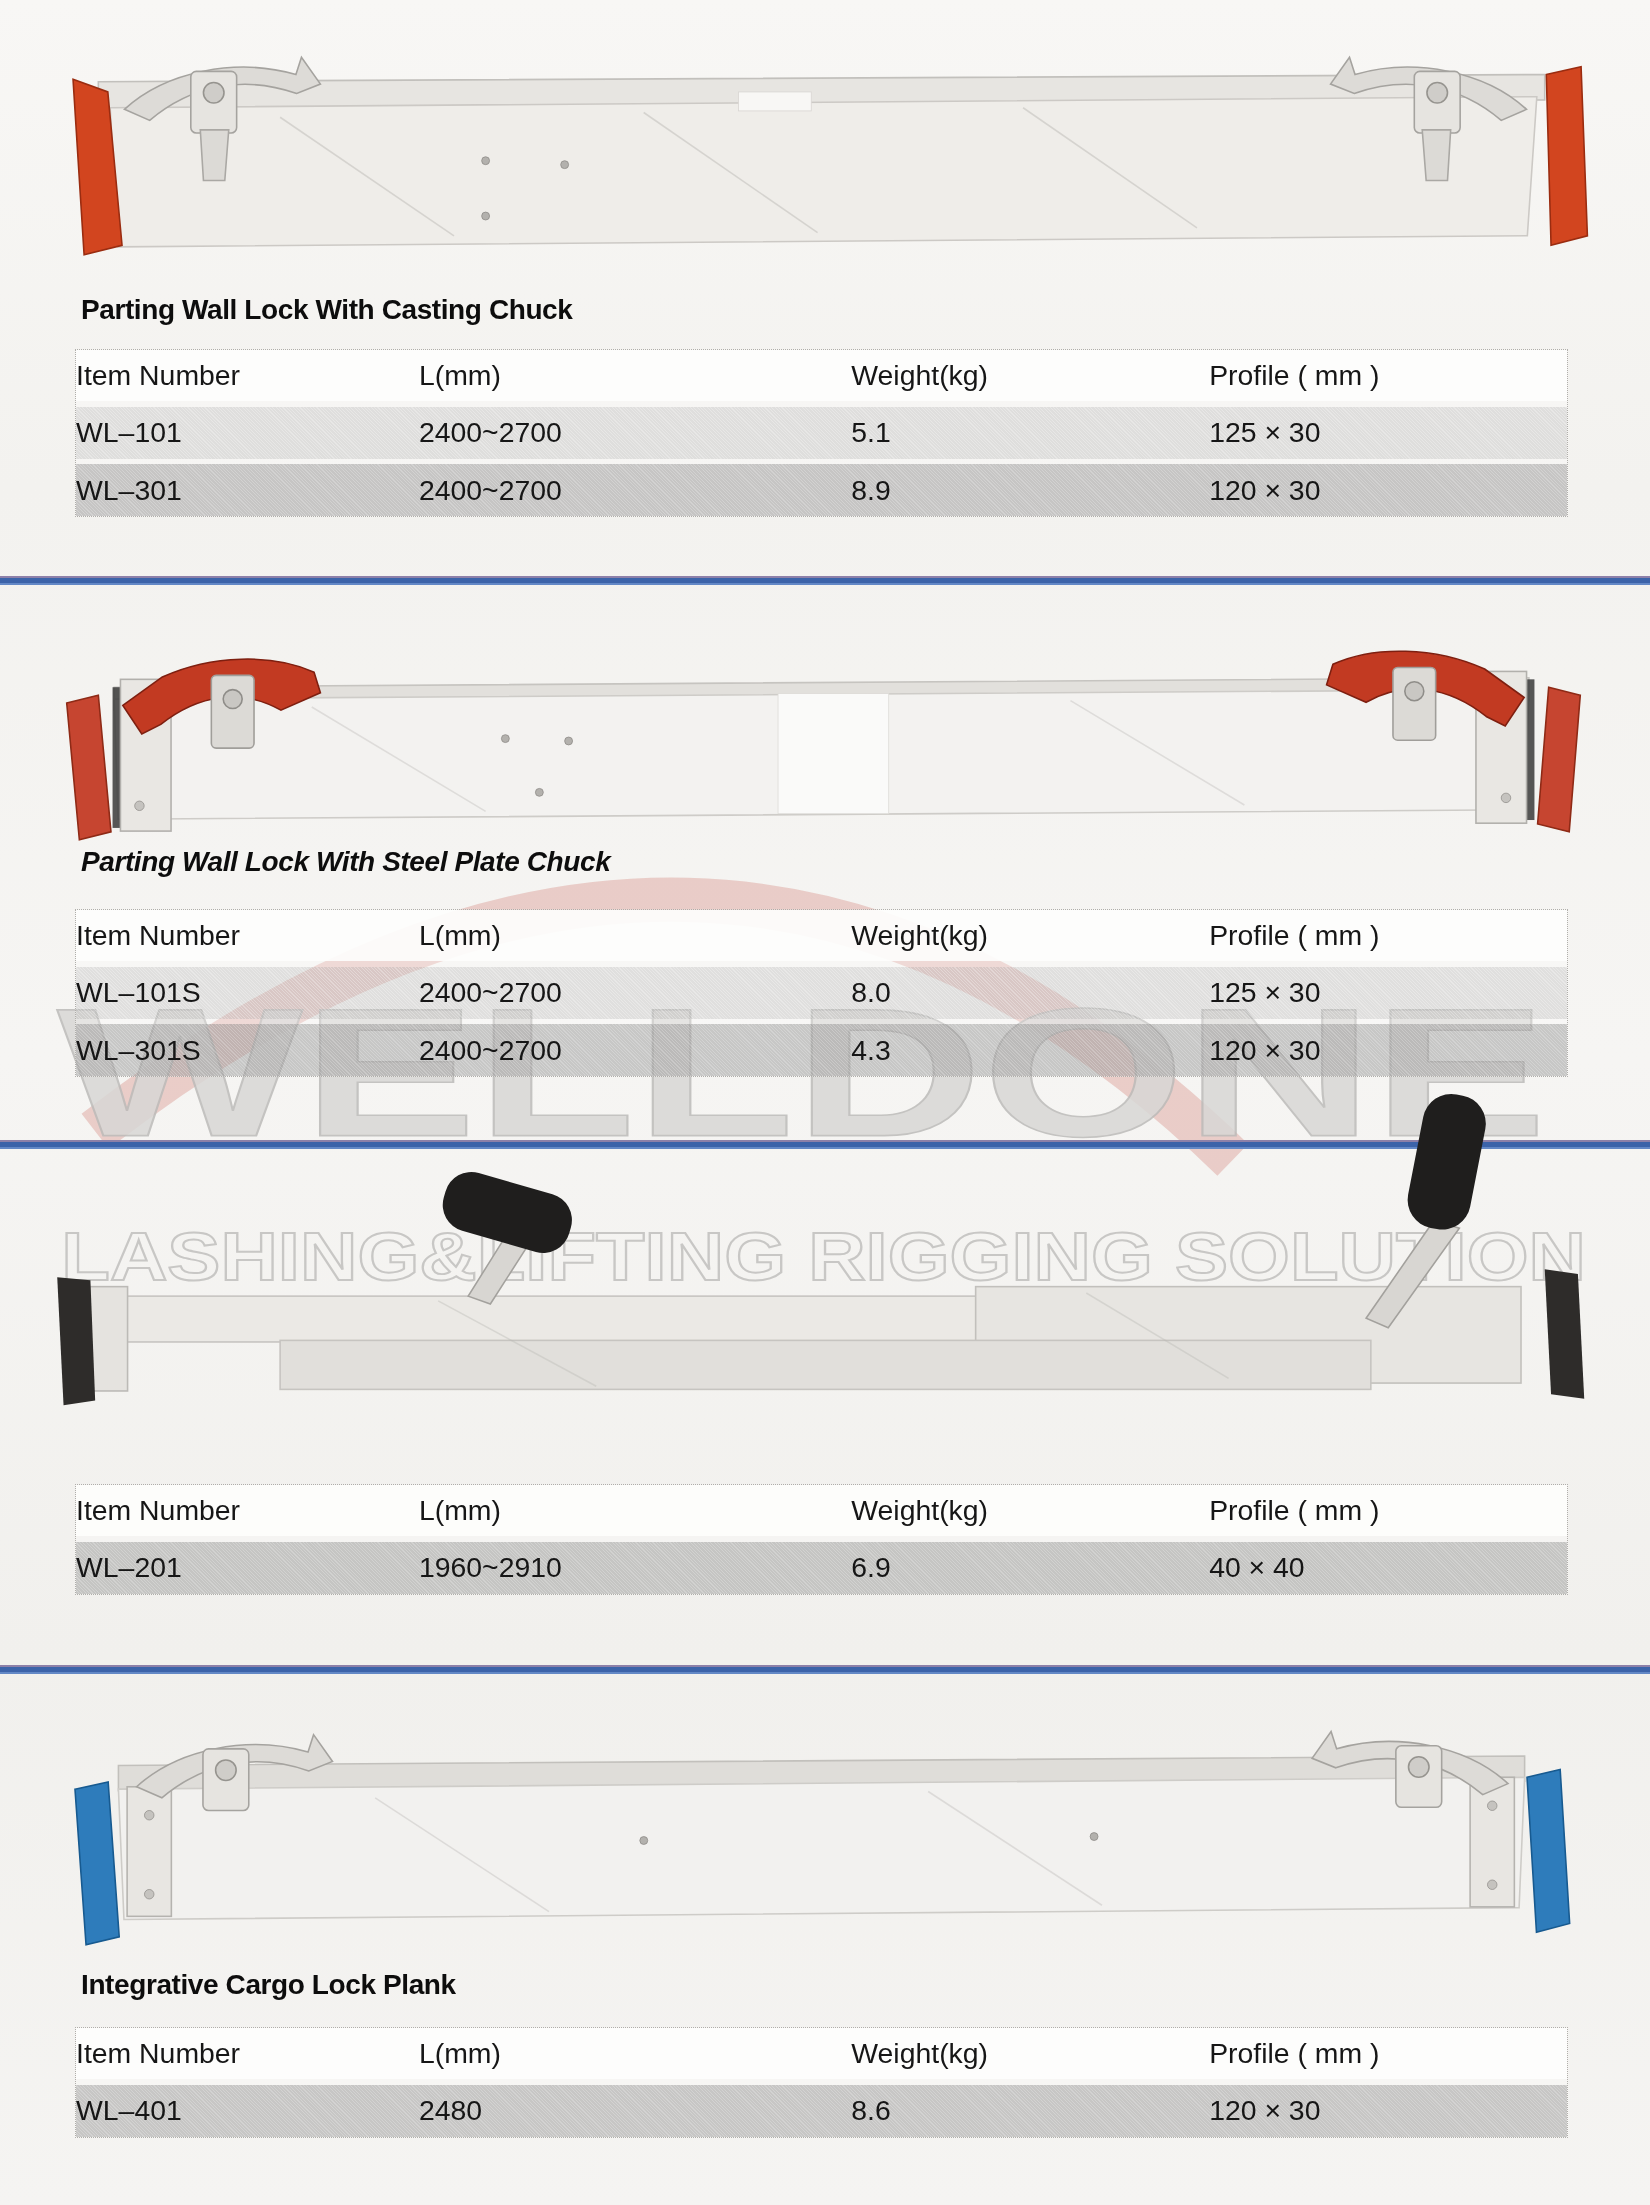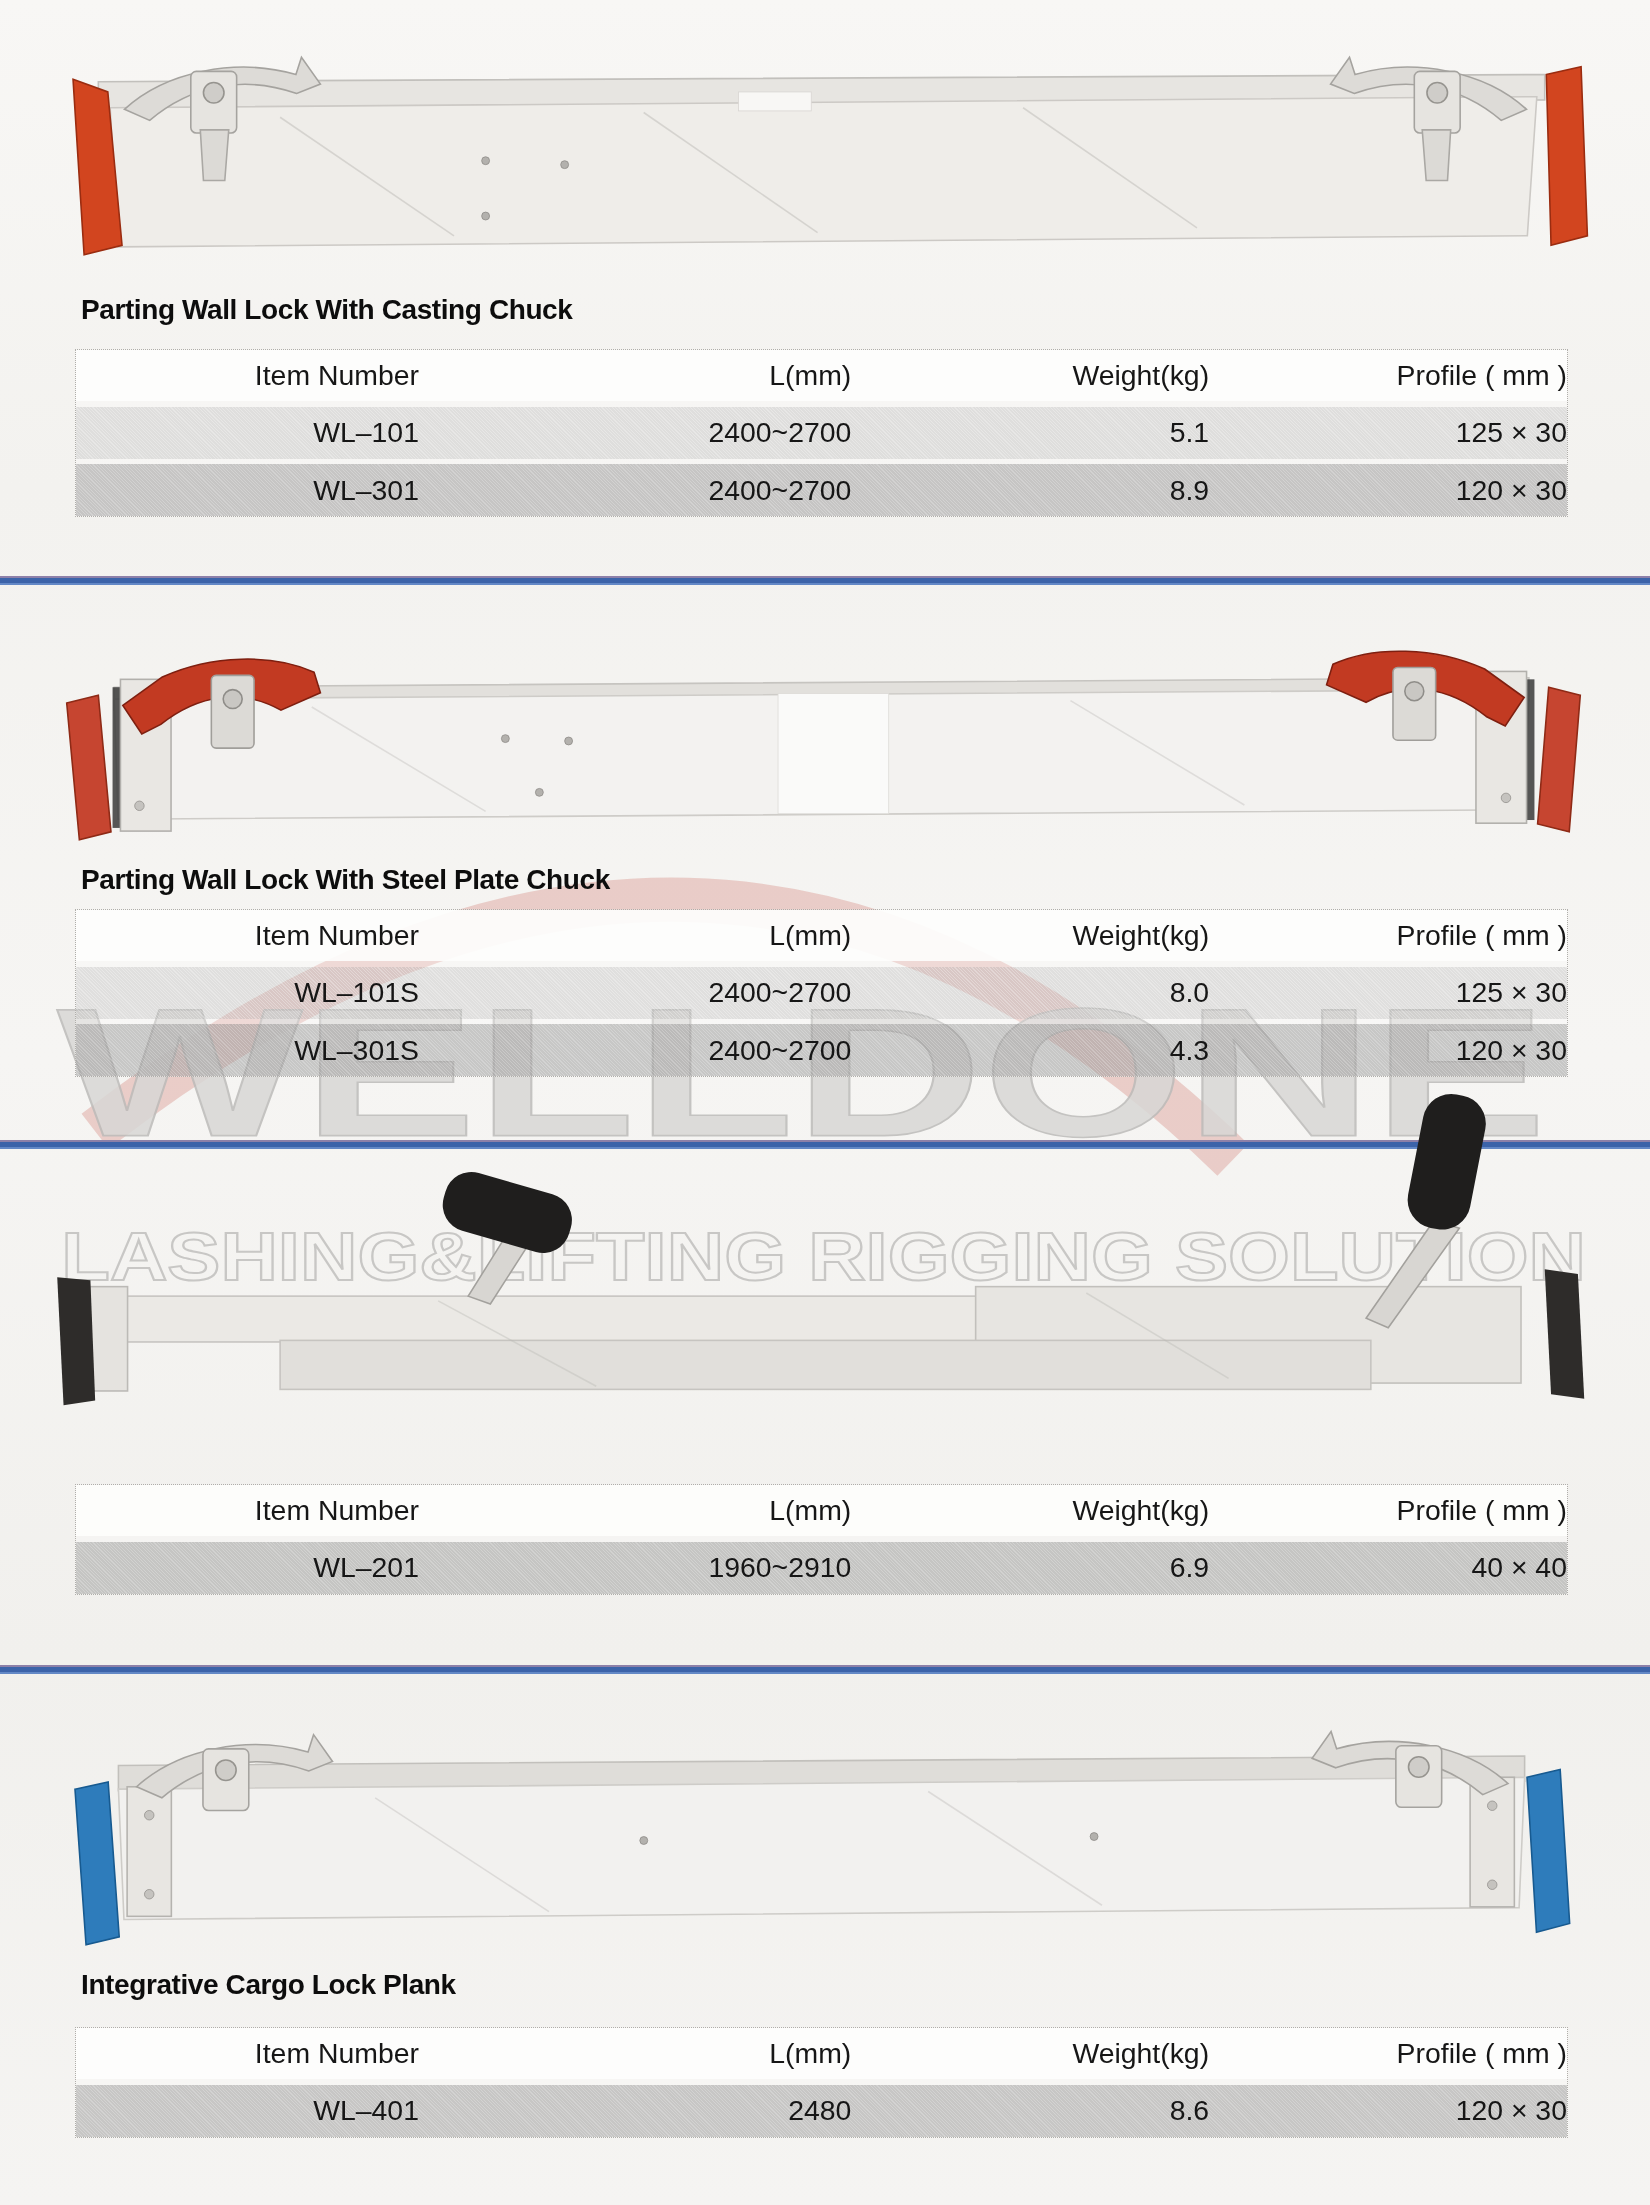--- a/index.html
+++ b/index.html
@@ -32,21 +32,21 @@
   .p2{top:612px;height:239px;}
   .p3{top:1089px;height:336px;}
   .p4{top:1722px;height:237px;}
 
   
   .sec-title{
     position:absolute;left:81px;
     font-size:28px;font-weight:700;letter-spacing:-0.4px;color:#0d0d0d;
     white-space:nowrap;
   }
-  .t1{top:294px;} .t2{top:864px;} .t3{top:1430px;} .t4{top:1969px;}
+  .t1{top:294px;} .t2{top:846px;font-style:italic;} .t3{top:1430px;} .t4{top:1969px;}
 
   
   .spec-table{
     position:absolute;left:75px;width:1493px;
     border:1.6px dotted #b0aeaa;
     box-sizing:border-box;
     background:rgba(255,255,255,0.25);
   }
   .tb1{top:349px;} .tb2{top:909px;} .tb3{top:1484px;} .tb4{top:2027px;}
   .t-row{
@@ -63,21 +63,21 @@
   .t-row.data:last-child{margin-bottom:0;}
   .t-row.shade-a{
     background-color:rgba(128,128,128,0.20);
     background-image:repeating-linear-gradient(45deg,rgba(255,255,255,0.28) 0 0.8px,transparent 0.8px 2.4px);
   }
   .t-row.shade-b{
     background-color:rgba(105,105,105,0.34);
     background-image:repeating-linear-gradient(45deg,rgba(255,255,255,0.22) 0 0.8px,transparent 0.8px 2.4px);
   }
   .t-cell{
-    text-align:right;font-size:28.4px;line-height:1;color:#161616;
+    text-align:left;font-size:28.4px;line-height:1;color:#161616;
     white-space:nowrap;
   }
   .t-row.header .t-cell{font-size:28.4px;}
 </style>
 </head>
 <body>
 
 <div class="page">
 
   <svg class="wm-arc" viewBox="0 0 2089 2791" aria-hidden="true">

